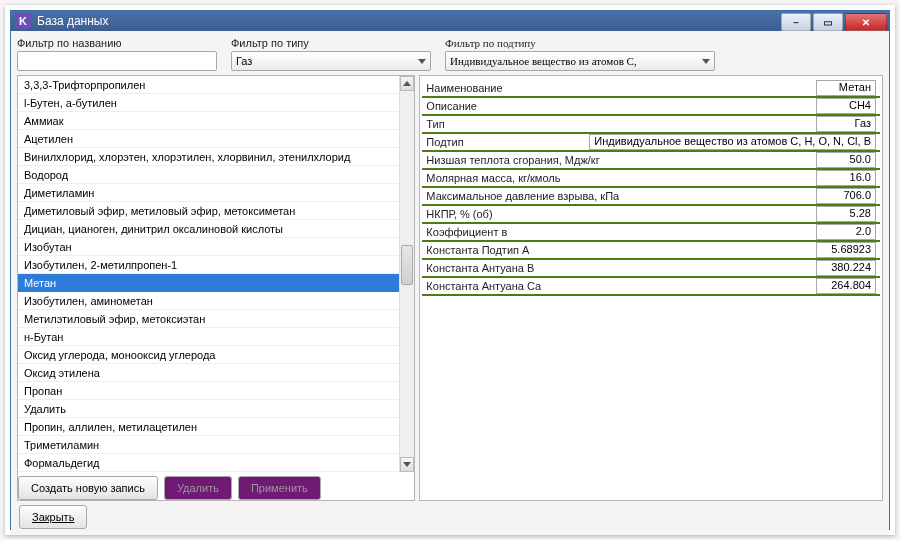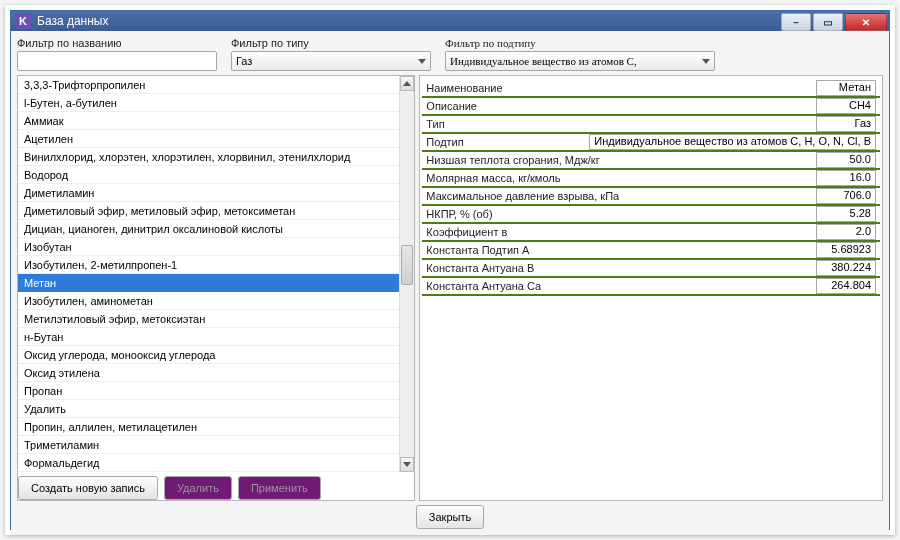--- a/index.html
+++ b/index.html
@@ -163,21 +163,21 @@
     padding:0 12px;
     border:1px solid #a8a8a8;
     background:linear-gradient(#fdfdfd,#e4e4e4);
     border-radius:3px;
     font-size:11px;
     display:flex;align-items:center;
     cursor:default;
   }
   .btn.disabled{ color:#999; background:#701a75;}
   .footer{
-    display:flex; justify-content:center; padding:4px 2px 0 2px;
+    display:flex; justify-content:flex-start; padding:4px 2px 0 2px;text-decoration:underline;
   }
 </style>
 </head>
 <body>
 
 <div class="shadow-frame">
 <div class="window">
   <div class="titlebar">
     <div class="app-icon">K</div>
     <span>База данных</span>

